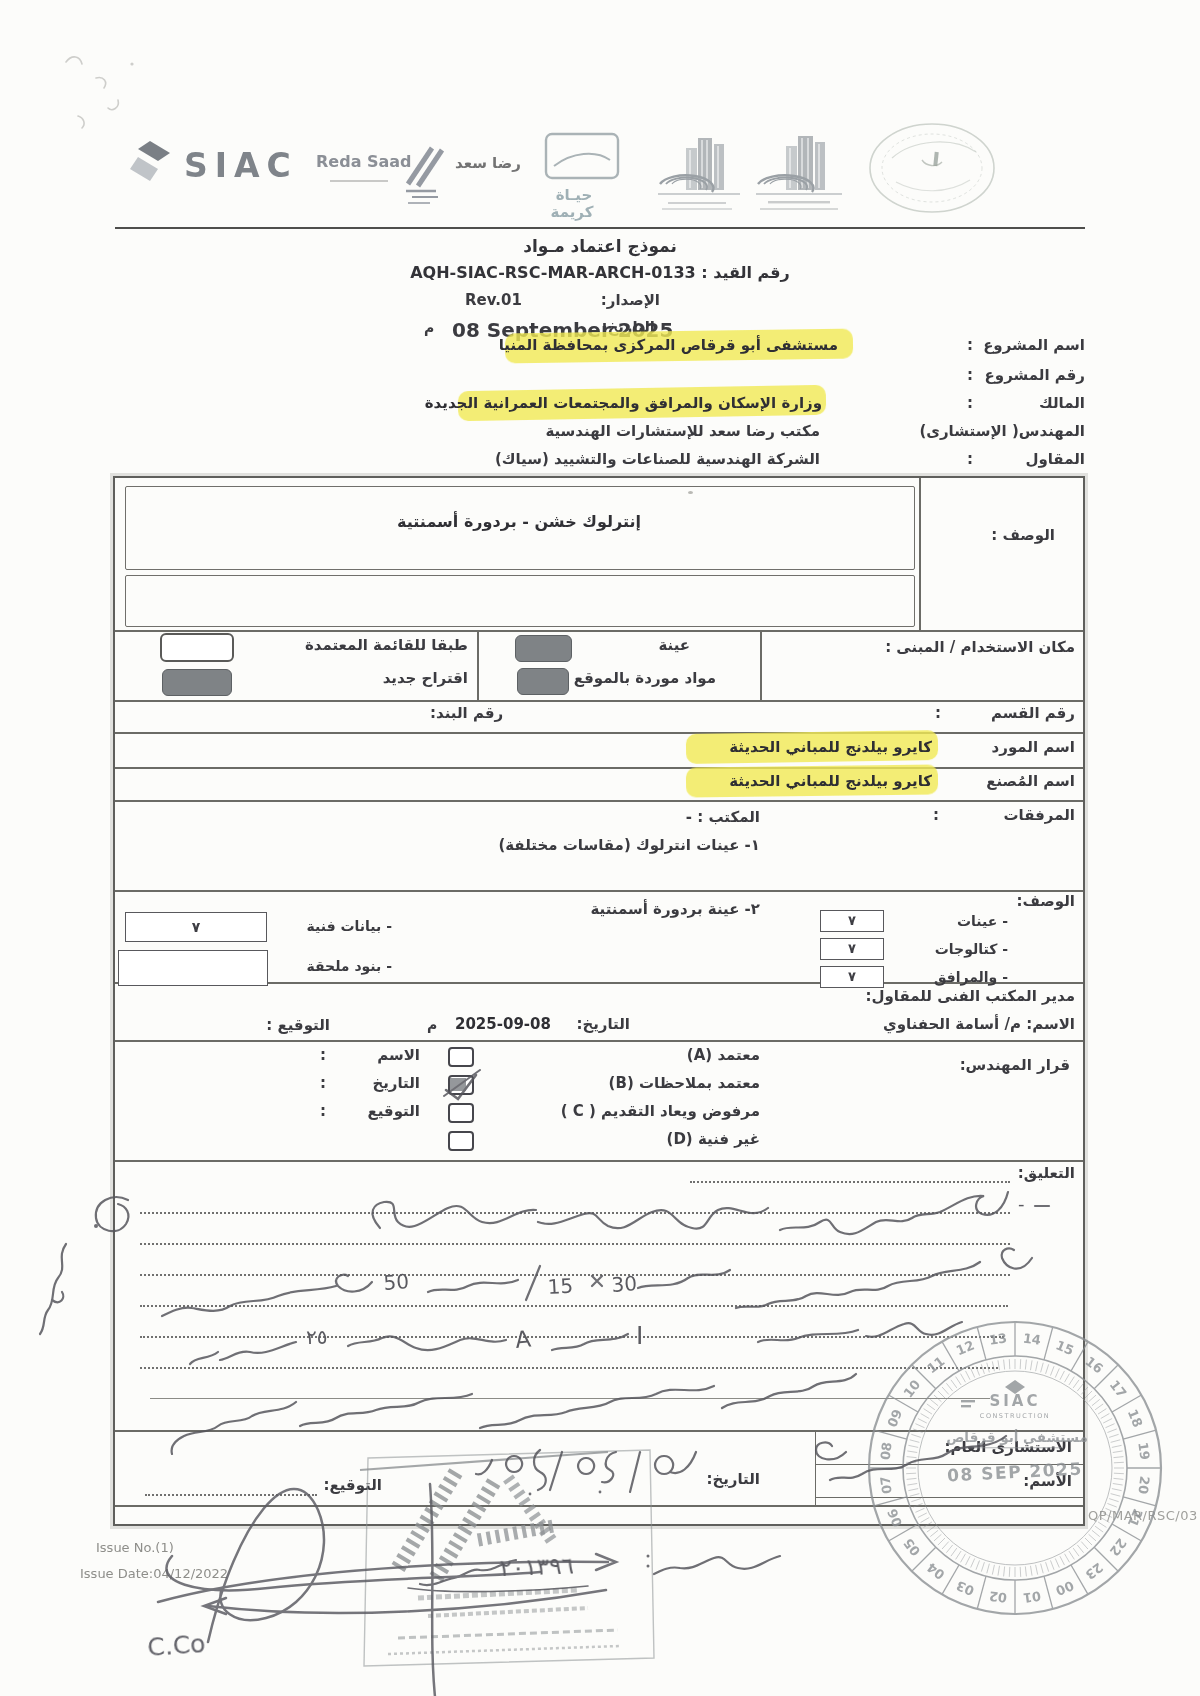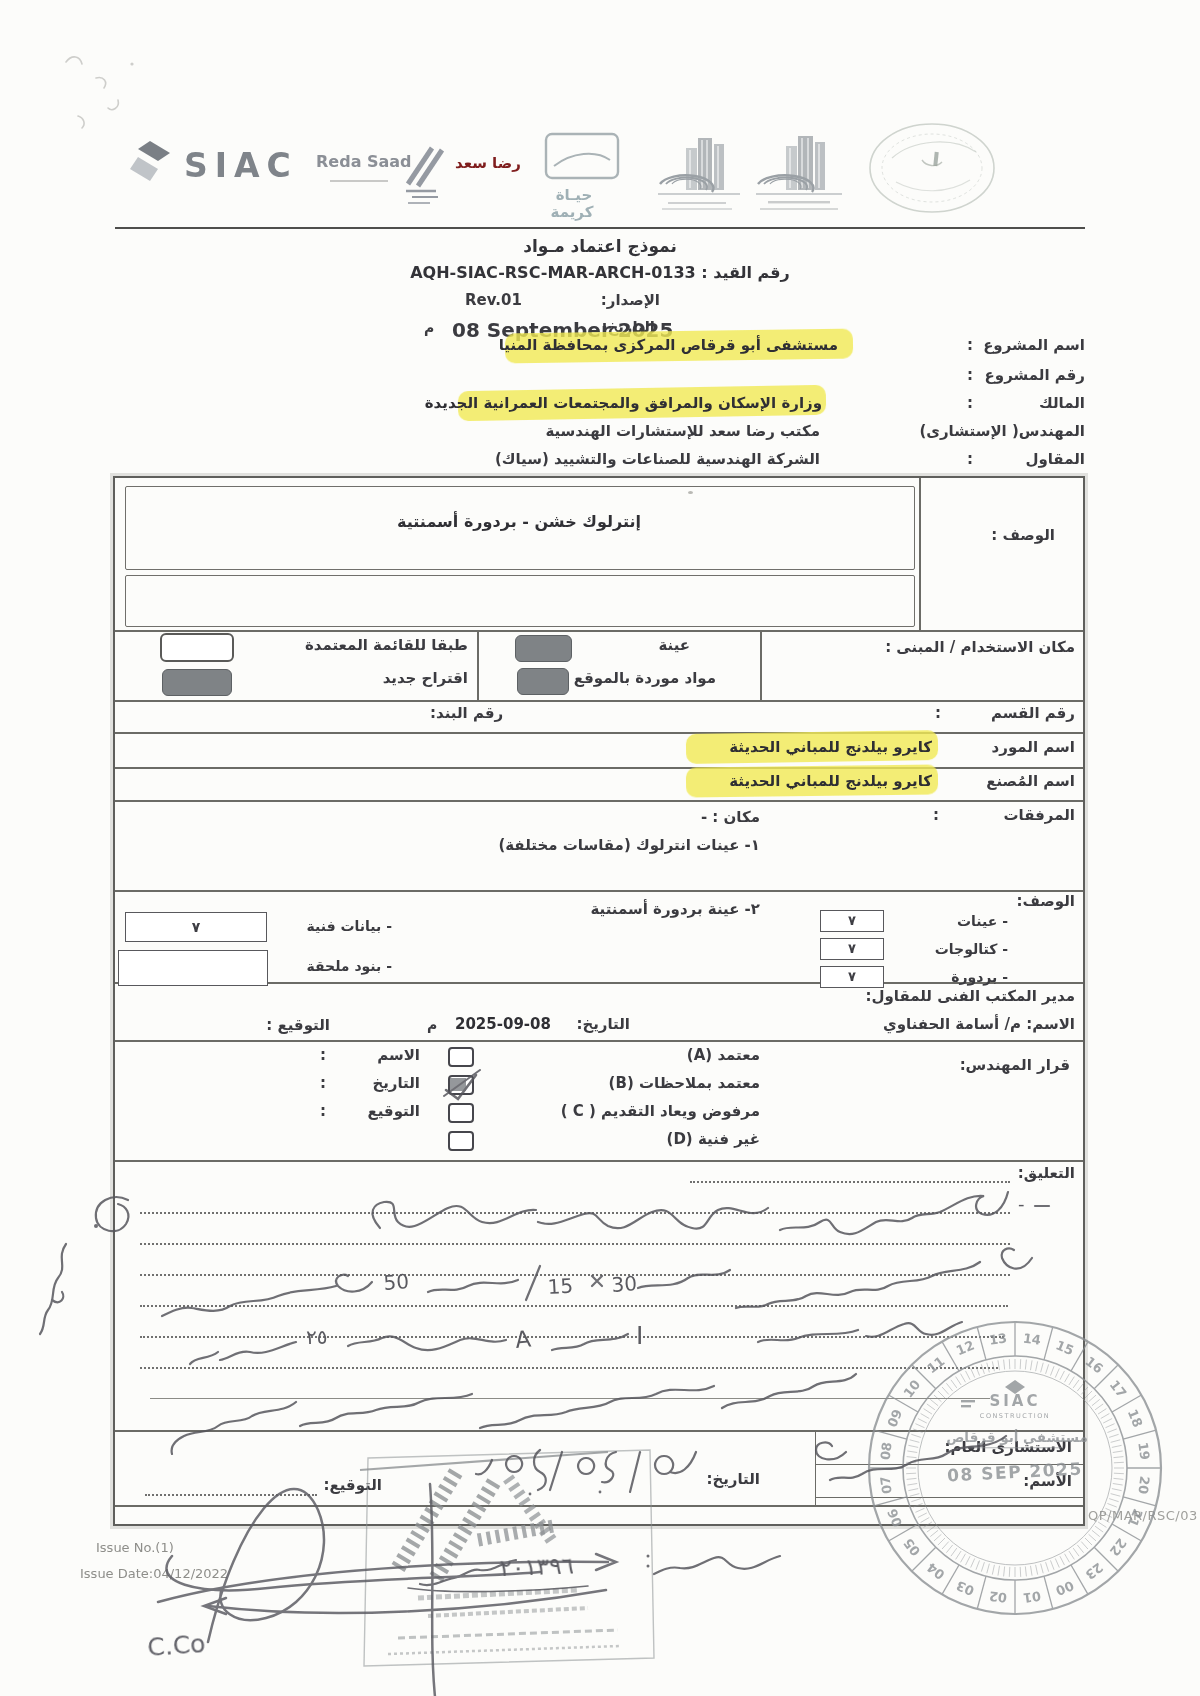--- a/index.html
+++ b/index.html
@@ -37,21 +37,21 @@
 <div class="abs line" style="left:330px;top:180px;width:58px;height:2px;opacity:.35;"></div>
 <svg class="abs" style="left:388px;top:140px" width="64" height="68" viewBox="0 0 64 68">
   <g stroke="#959aa2" fill="none">
     <path d="M20,44 L44,8" stroke-width="5"></path>
     <path d="M30,46 L54,10" stroke-width="5"></path>
     <path d="M18,51 h30" stroke-width="2.5"></path>
     <path d="M24,57 h26" stroke-width="2"></path>
     <path d="M20,63 h22" stroke-width="1.5"></path>
   </g>
 </svg>
-<div class="abs ar b" style="left:455px;top:154px;font-size:15px;color:#7f1d1d;">رضا سعد</div>
+<div class="abs ar b" style="left:455px;top:154px;font-size:15px;color:#737373;">رضا سعد</div>
 
 <svg class="abs" style="left:538px;top:130px" width="90" height="56" viewBox="0 0 90 56">
   <rect x="8" y="4" width="72" height="44" rx="6" fill="none" stroke="#aab3b6" stroke-width="2.4"></rect>
   <path d="M16,36 c18,-14 42,-16 56,-6" fill="none" stroke="#aab3b6" stroke-width="2"></path>
 </svg>
 <div class="abs ar b" style="left:534px;top:186px;width:80px;text-align:center;font-size:15px;color:#9fb0b5;filter:blur(.3px);">حيـاة</div>
 <div class="abs ar b" style="left:532px;top:203px;width:80px;text-align:center;font-size:15px;color:#9fb0b5;filter:blur(.3px);">كريمة</div>
 
 <svg class="abs" style="left:652px;top:132px" width="95" height="85" viewBox="0 0 95 85">
   <g fill="#b2b6b9">
@@ -197,30 +197,30 @@
   <span>اسم المُصنع</span>
   <span>:</span>
 </div>
 <div class="hl" style="left:686px;top:766px;width:252px;height:30px;transform:rotate(-0.7deg);"></div>
 <div class="abs ar b txt15" style="right:268px;top:772px;color:#2e2e33;">كايرو بيلدنج للمباني الحديثة</div>
 
 <div class="lblflex txt15" style="right:125px;top:806px;width:142px;">
   <span>المرفقات</span>
   <span>:</span>
 </div>
-<div class="abs ar b txt15" style="right:440px;top:808px;">مكان : -</div>
+<div class="abs ar b txt15" style="right:440px;top:808px;">المكتب : -</div>
 <div class="abs ar b txt15" style="right:440px;top:836px;">١- عينات انترلوك (مقاسات مختلفة)</div>
 <div class="abs ar b txt15" style="right:440px;top:900px;">٢- عينة بردورة أسمنتية</div>
 
 <div class="abs ar b txt15" style="right:125px;top:892px;">الوصف:</div>
 <div class="abs ar b txt14" style="right:192px;top:913px;">- عينات</div>
 <div class="vbox txt13" style="left:820px;top:910px;width:62px;height:20px;line-height:20px;">٧</div>
 <div class="abs ar b txt14" style="right:192px;top:941px;">- كتالوجات</div>
 <div class="vbox txt13" style="left:820px;top:938px;width:62px;height:20px;line-height:20px;">٧</div>
-<div class="abs ar b txt14" style="right:192px;top:969px;">- بردورة</div>
+<div class="abs ar b txt14" style="right:192px;top:969px;">- والمرافق</div>
 <div class="vbox txt13" style="left:820px;top:966px;width:62px;height:20px;line-height:20px;">٧</div>
 <div class="abs ar b txt14" style="right:808px;top:918px;">- بيانات فنية</div>
 <div class="vbox txt14" style="left:125px;top:912px;width:140px;height:28px;line-height:28px;">٧</div>
 <div class="abs ar b txt14" style="right:808px;top:958px;">- بنود ملحقة</div>
 <div class="vbox" style="left:118px;top:950px;width:148px;height:34px;"></div>
 
 <div class="abs ar b txt15" style="right:125px;top:987px;">مدير المكتب الفنى للمقاول:</div>
 <div class="abs ar b txt15" style="right:125px;top:1015px;">الاسم: م/ أسامة الحفناوي</div>
 <div class="abs ar b txt15" style="right:570px;top:1015px;">التاريخ:</div>
 <div class="abs b txt15" style="left:455px;top:1015px;color:#2f2f34;">2025-09-08</div>

